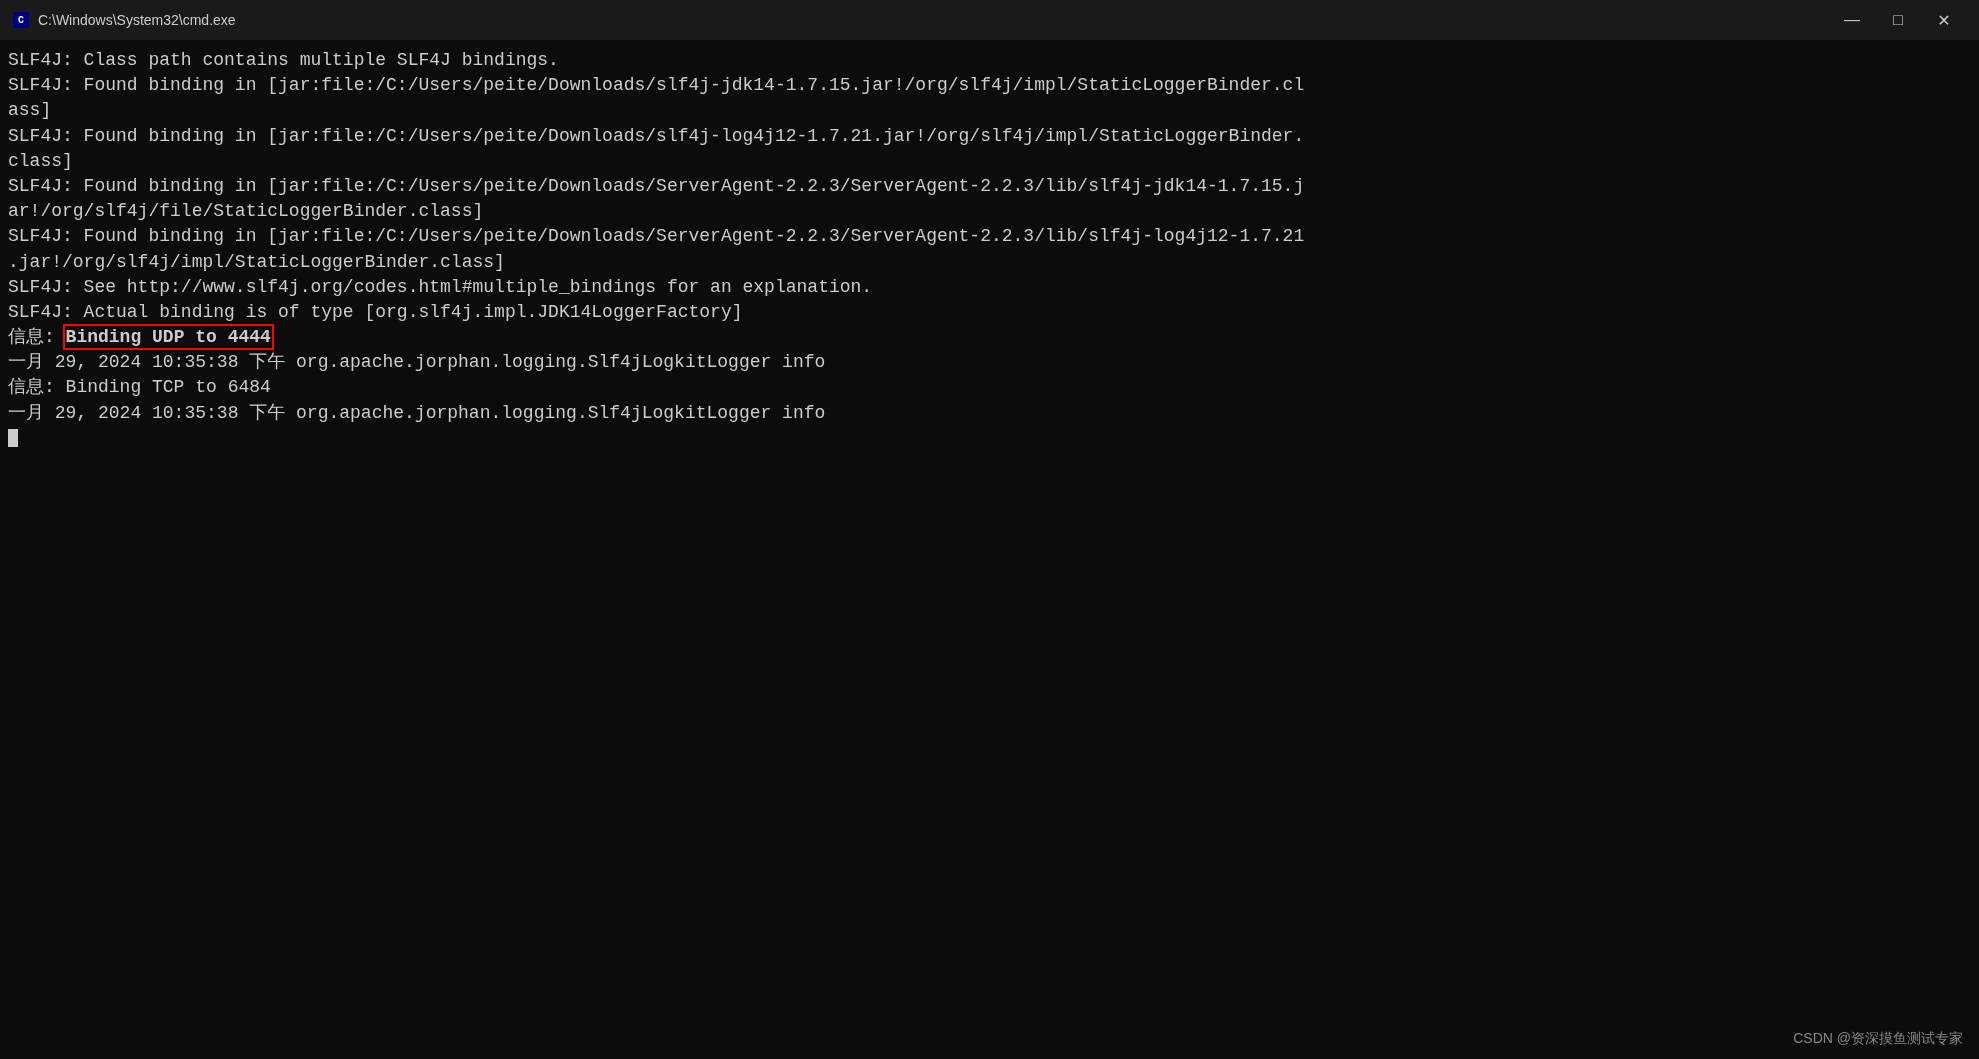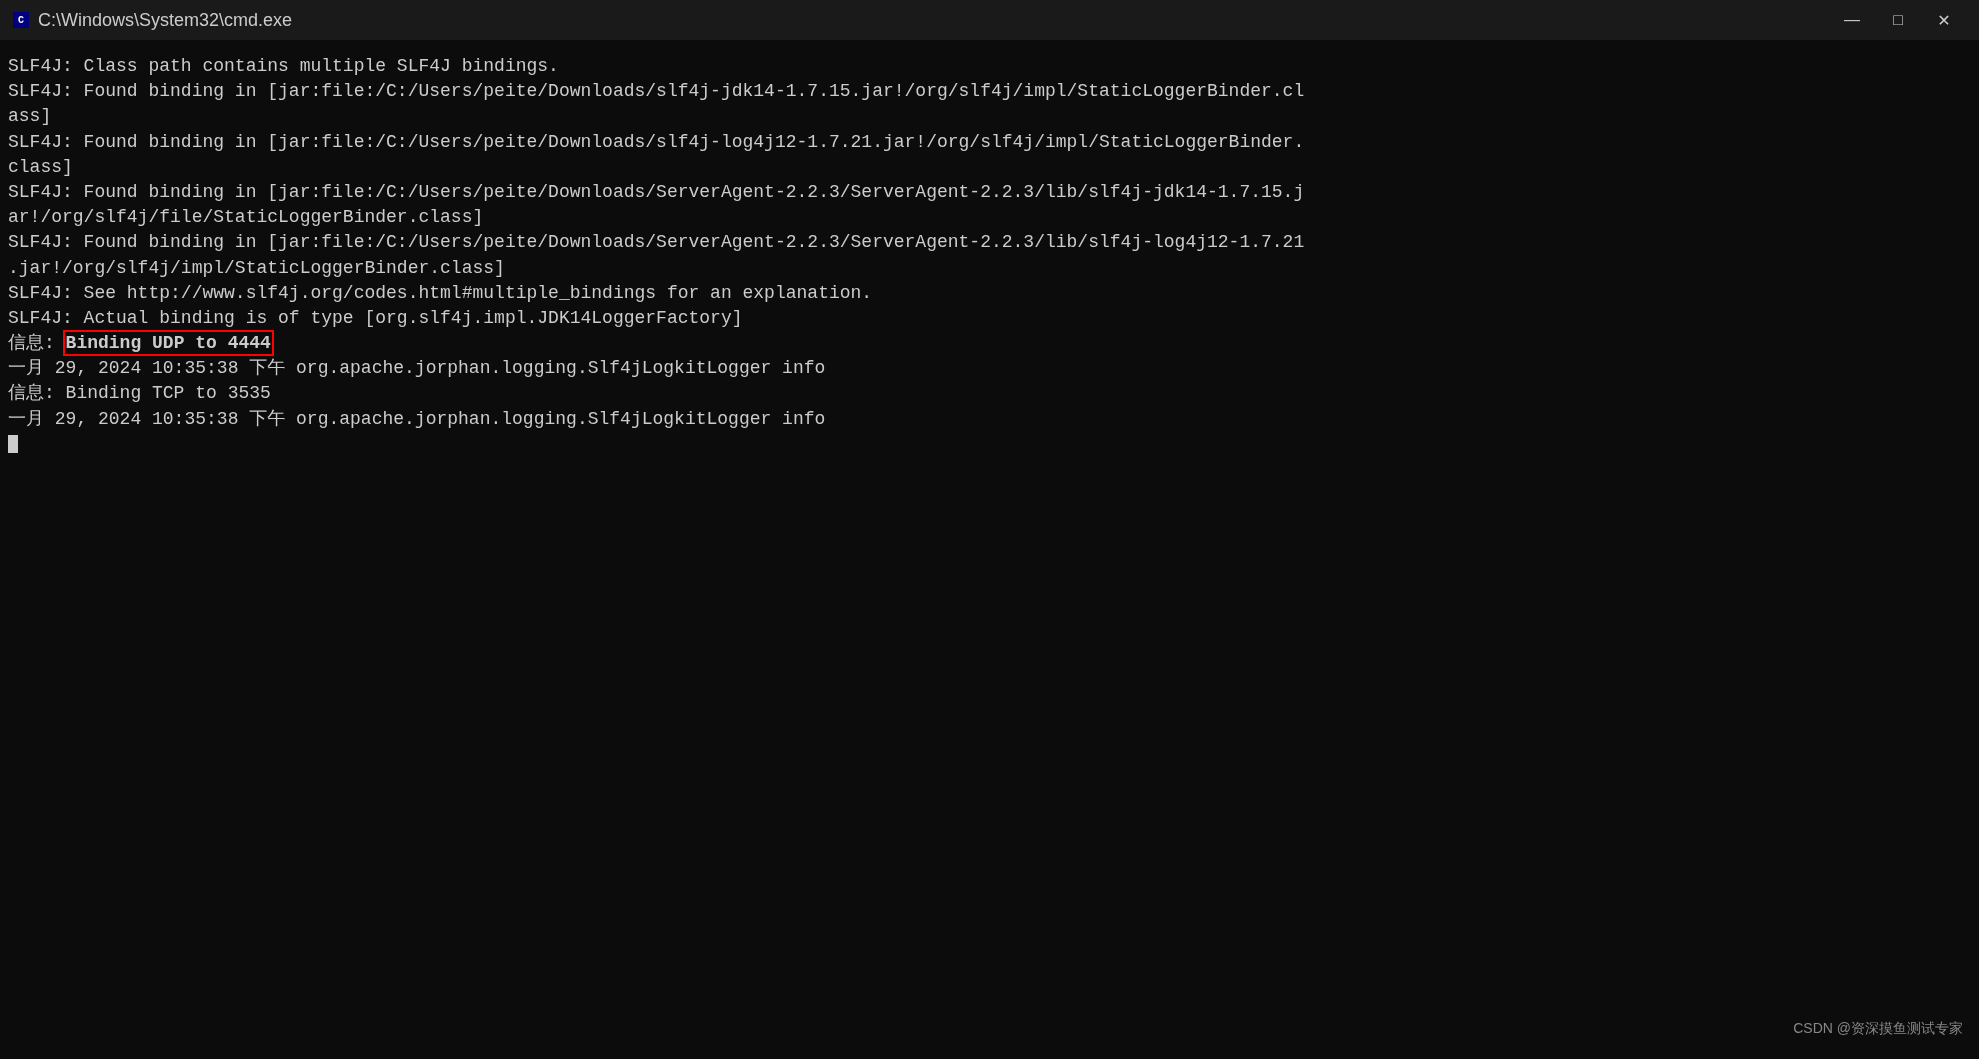--- a/index.html
+++ b/index.html
@@ -57,21 +57,21 @@
       display: flex;
       align-items: center;
       justify-content: center;
       font-size: 10px;
       color: white;
       font-weight: bold;
     }
 
     .title-text {
       color: #cccccc;
-      font-size: 18px;
+      font-size: 14px;
       font-family: 'Segoe UI', sans-serif;
     }
 
     .title-bar-controls {
       display: flex;
       align-items: center;
       gap: 0;
     }
 
     .title-btn {
@@ -87,21 +87,21 @@
       justify-content: center;
       font-family: 'Segoe UI', sans-serif;
     }
 
     .terminal-body {
       flex: 1;
       background: #0c0c0c;
       color: #cccccc;
       font-size: 18px;
       font-family: 'Courier New', Courier, monospace;
-      padding: 14px 8px;
+      padding: 8px 8px;
       overflow: hidden;
       position: relative;
       line-height: 1.4;
     }
 
     .terminal-line {
       white-space: pre-wrap;
       word-break: break-all;
     }
 
@@ -115,21 +115,21 @@
     .cursor {
       display: inline-block;
       width: 10px;
       height: 18px;
       background: #cccccc;
       vertical-align: middle;
     }
 
     .watermark {
       position: absolute;
-      bottom: 20px;
+      bottom: 10px;
       right: 16px;
       color: #888888;
       font-size: 14px;
       font-family: 'Segoe UI', sans-serif;
     }
   </style>
 </head>
 <body>
 
 <div class="window">
@@ -155,19 +155,19 @@
     <div class="terminal-line">SLF4J: Found binding in [jar:file:/C:/Users/peite/Downloads/slf4j-log4j12-1.7.21.jar!/org/slf4j/impl/StaticLoggerBinder.</div>
     <div class="terminal-line">class]</div>
     <div class="terminal-line">SLF4J: Found binding in [jar:file:/C:/Users/peite/Downloads/ServerAgent-2.2.3/ServerAgent-2.2.3/lib/slf4j-jdk14-1.7.15.j</div>
     <div class="terminal-line">ar!/org/slf4j/file/StaticLoggerBinder.class]</div>
     <div class="terminal-line">SLF4J: Found binding in [jar:file:/C:/Users/peite/Downloads/ServerAgent-2.2.3/ServerAgent-2.2.3/lib/slf4j-log4j12-1.7.21</div>
     <div class="terminal-line">.jar!/org/slf4j/impl/StaticLoggerBinder.class]</div>
     <div class="terminal-line">SLF4J: See http://www.slf4j.org/codes.html#multiple_bindings for an explanation.</div>
     <div class="terminal-line">SLF4J: Actual binding is of type [org.slf4j.impl.JDK14LoggerFactory]</div>
     <div class="terminal-line">信息: <span class="highlighted-box">Binding UDP to 4444</span></div>
     <div class="terminal-line">一月 29, 2024 10:35:38 下午 org.apache.jorphan.logging.Slf4jLogkitLogger info</div>
-    <div class="terminal-line">信息: Binding TCP to 3535</div>
+    <div class="terminal-line">信息: Binding TCP to 6484</div>
     <div class="terminal-line">一月 29, 2024 10:35:38 下午 org.apache.jorphan.logging.Slf4jLogkitLogger info</div>
     <div class="terminal-line"><span class="cursor"></span></div>
 
     <div class="watermark">CSDN @资深摸鱼测试专家</div>
   </div>
 </div>
 
 </body></html>

